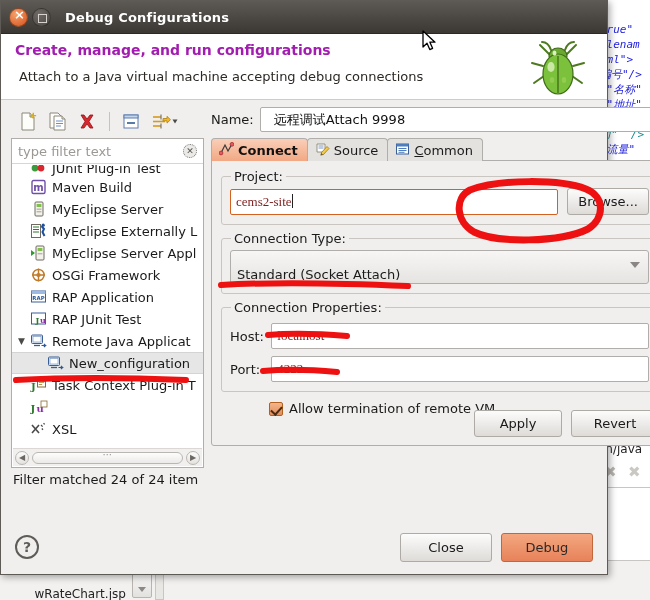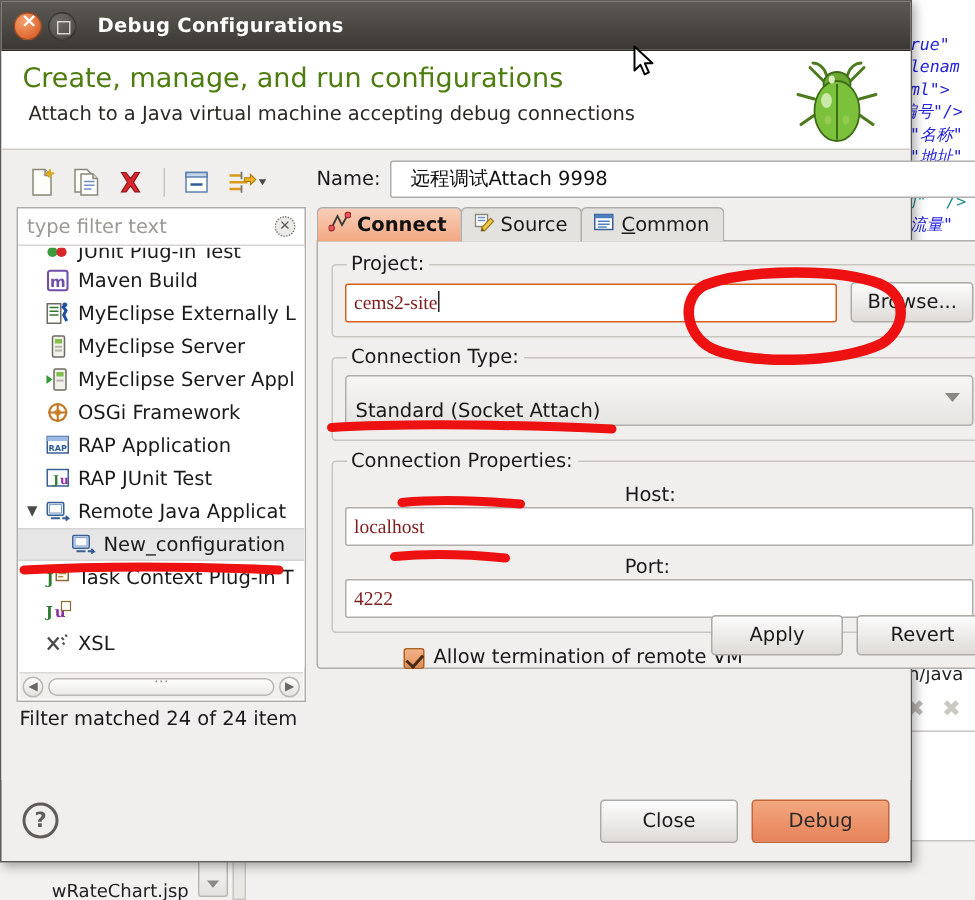--- a/index.html
+++ b/index.html
@@ -108,21 +108,21 @@
     margin-left: 10px; letter-spacing: .2px;
   }
 
   .dlg-head {
     background: #ffffff;
     height: 66px; position: relative;
     border-bottom: 1px solid #cfccc8;
   }
   .dlg-head h1 {
     margin: 0; position: absolute; left: 14px; top: 8px;
-    font-size: 18px; font-weight: normal; color: #4d7c0f;
+    font-size: 14px; font-weight: bold; color: #a21caf;
   }
   .dlg-head p {
     margin: 0; position: absolute; left: 18px; top: 35px;
     font-size: 13px; color: #2d2a26;
   }
   .bug-icon { position: absolute; right: 18px; top: 2px; }
 
   .dlg-body { position: relative; height: 420px; background: #f0efee; }
 
   
@@ -245,21 +245,21 @@
     background: linear-gradient(#f7f6f5, #e6e4e1);
     display: flex; align-items: flex-start; padding: 16px 6px;
     font-size: 13px; color: #1a1a1a; position: relative;
   }
   .combo .chev {
     position: absolute; right: 8px; top: 11px;
     border-left: 5px solid transparent; border-right: 5px solid transparent;
     border-top: 6px solid #8a8783;
   }
 
-  .lblrow { display: flex; align-items: center; margin-top: 4px; flex-direction: column; }
+  .lblrow { display: flex; align-items: center; margin-top: 4px; }
   .lblrow .lbl { width: 46px; font-size: 13px; color: #1a1a1a; }
 
   .chkrow { display: flex; align-items: center; gap: 6px; margin: 9px 0 0 4px; padding-left: 44px; }
   .chkbox {
     width: 14px; height: 14px; border: 1px solid #b0601f; border-radius: 2px;
     background: linear-gradient(#f5b489, #e08e5c); position: relative;
   }
   .chkbox:after {
     content: ""; position: absolute; left: 3px; top: 1px; width: 5px; height: 9px;
     border: solid #4a2a10; border-width: 0 2px 2px 0; transform: rotate(42deg);
@@ -446,40 +446,40 @@
                 <span class="arrow"></span>
                 <span class="ico"><svg width="18" height="16" viewBox="0 0 18 16">
                     <rect x="2" y="1.5" width="13" height="13" rx="1.5" fill="#fff" stroke="#6f4fa8" stroke-width="1.4"></rect>
                     <text x="8.5" y="12" font-size="10" font-family="DejaVu Sans" font-weight="bold" fill="#6f4fa8" text-anchor="middle">m</text>
                   </svg></span>
                 <span>Maven Build</span>
               </div>
               <div class="trow">
                 <span class="arrow"></span>
                 <span class="ico"><svg width="18" height="16" viewBox="0 0 18 16">
+                    <rect x="5" y="1" width="8" height="14" rx="1" fill="#f2f2ea" stroke="#6e6a62"></rect>
+                    <rect x="6.6" y="3" width="4.8" height="3" fill="#7fc04a"></rect>
+                    <rect x="6.6" y="7.5" width="4.8" height="1.4" fill="#b9b6ae"></rect>
+                    <rect x="6.6" y="10" width="4.8" height="1.4" fill="#b9b6ae"></rect>
+                  </svg></span>
+                <span>MyEclipse Server</span>
+              </div>
+              <div class="trow">
+                <span class="arrow"></span>
+                <span class="ico"><svg width="18" height="16" viewBox="0 0 18 16">
                     <rect x="1.5" y="1.5" width="9" height="13" fill="#fff" stroke="#6e6a62"></rect>
                     <g stroke="#2f7a2f" stroke-width="1">
                       <path d="M3 4 h6"></path>
                       <path d="M3 6.5 h6"></path>
                       <path d="M3 9 h6"></path>
                     </g>
                     <path d="M11.5 3 l2.5 3 l-1.5 3 l2 4" stroke="#1d4fa0" stroke-width="2" fill="none"></path>
                     <circle cx="13.2" cy="2.2" r="1.6" fill="#1d4fa0"></circle>
                   </svg></span>
                 <span>MyEclipse Externally L</span>
-              </div>
-              <div class="trow">
-                <span class="arrow"></span>
-                <span class="ico"><svg width="18" height="16" viewBox="0 0 18 16">
-                    <rect x="5" y="1" width="8" height="14" rx="1" fill="#f2f2ea" stroke="#6e6a62"></rect>
-                    <rect x="6.6" y="3" width="4.8" height="3" fill="#7fc04a"></rect>
-                    <rect x="6.6" y="7.5" width="4.8" height="1.4" fill="#b9b6ae"></rect>
-                    <rect x="6.6" y="10" width="4.8" height="1.4" fill="#b9b6ae"></rect>
-                  </svg></span>
-                <span>MyEclipse Server</span>
               </div>
               <div class="trow">
                 <span class="arrow"></span>
                 <span class="ico"><svg width="18" height="16" viewBox="0 0 18 16">
                     <rect x="6" y="1" width="8" height="14" rx="1" fill="#f2f2ea" stroke="#6e6a62"></rect>
                     <rect x="7.6" y="3" width="4.8" height="3" fill="#7fc04a"></rect>
                     <rect x="7.6" y="8" width="4.8" height="1.4" fill="#b9b6ae"></rect>
                     <path d="M1 5 L5 8 L1 11 z" fill="#2f9a2f"></path>
                   </svg></span>
                 <span>MyEclipse Server Appl</span>

